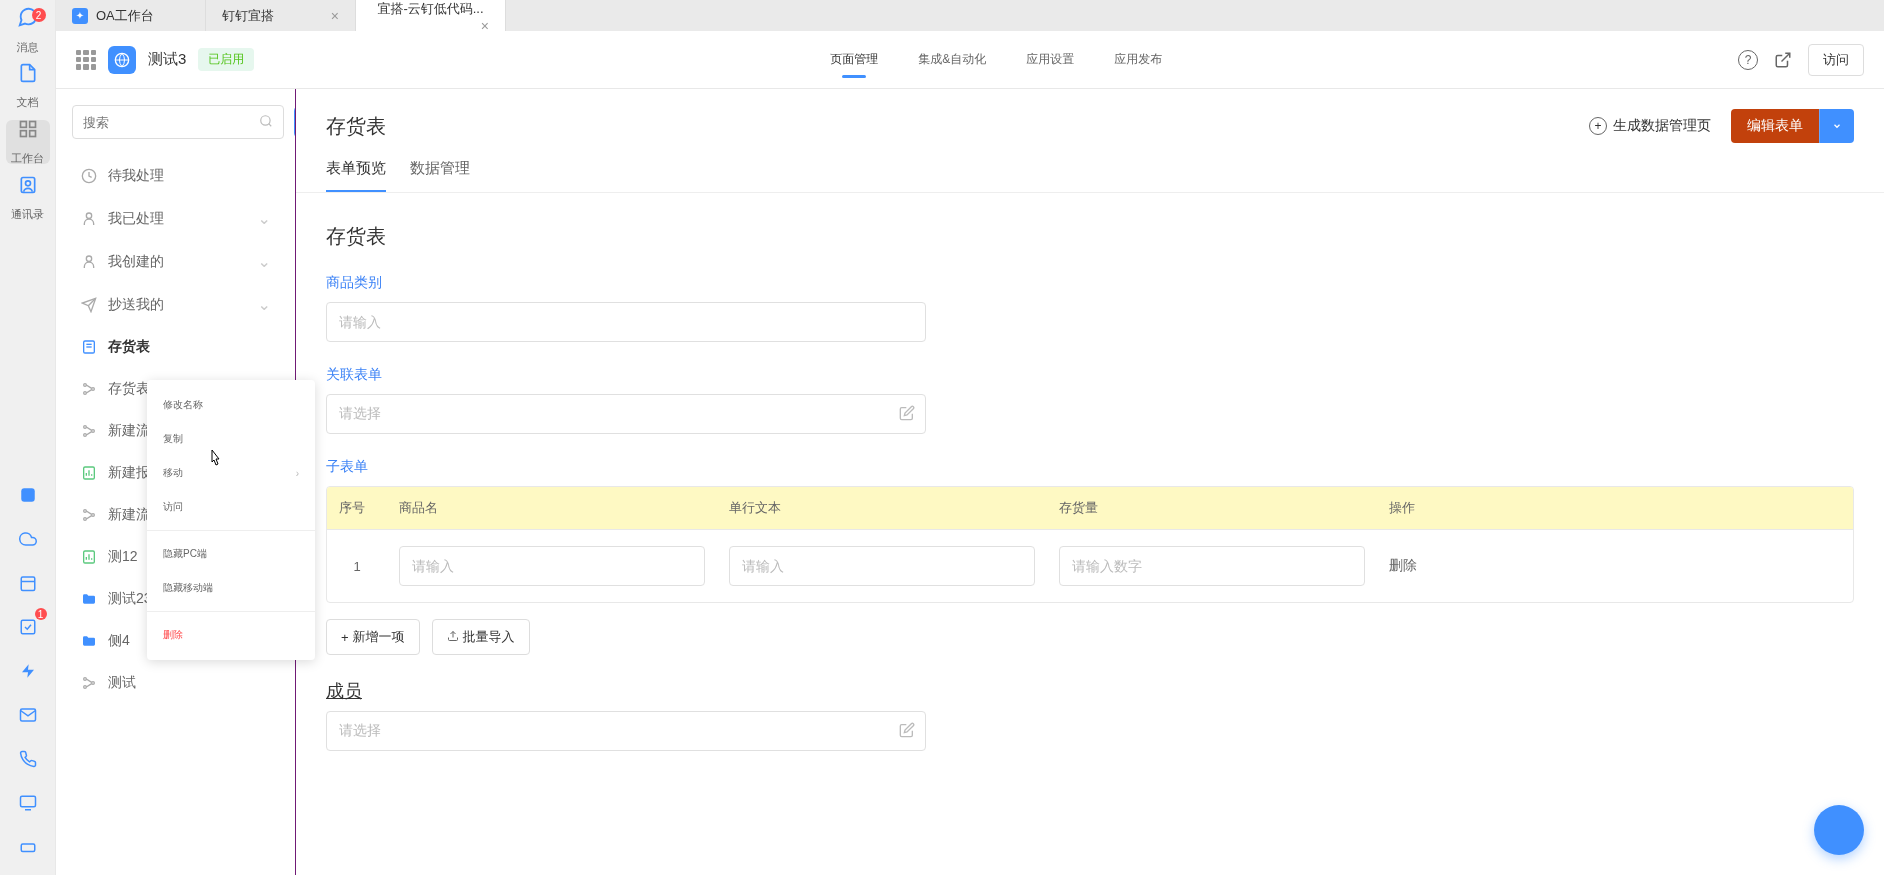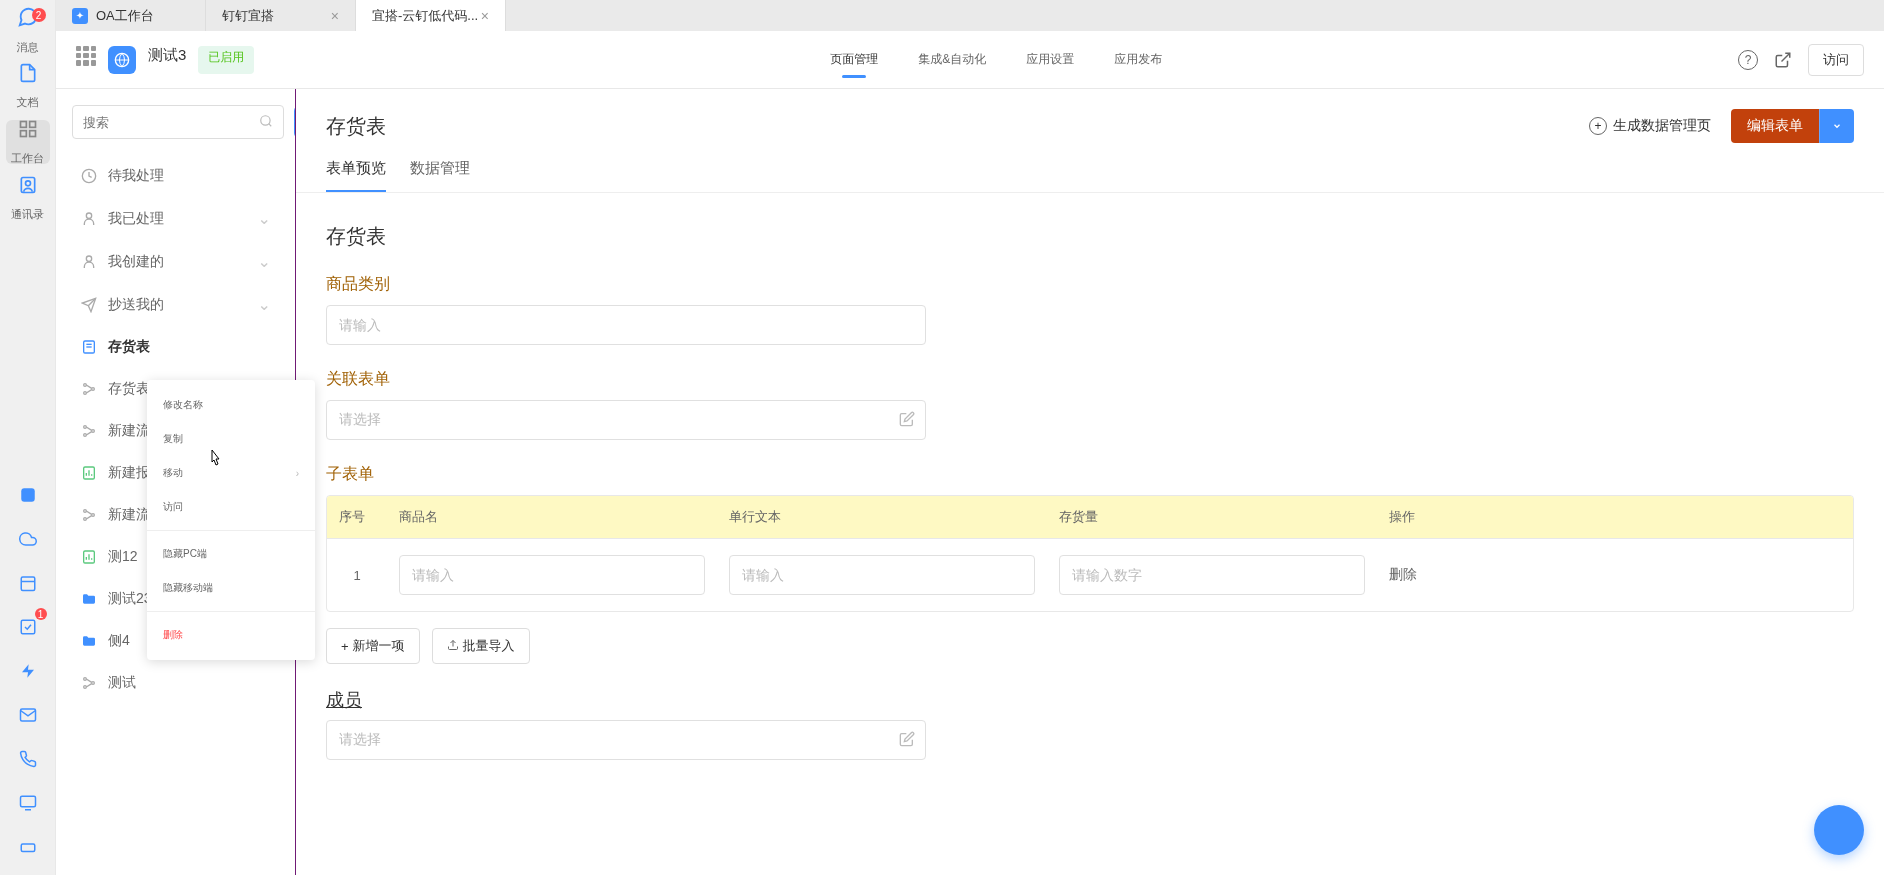--- a/index.html
+++ b/index.html
@@ -11,27 +11,27 @@
     .rail-item.active { background: #e0e0e0; }
     .rail-icon { width: 22px; height: 22px; display: flex; align-items: center; justify-content: center; font-size: 20px; color: #4090ff; }
     .rail-label { font-size: 11px; color: #666; margin-top: 12px; text-align: center; }
     .rail-badge { position: absolute; top: 0; right: 4px; background: #ff4d4f; color: #fff; font-size: 10px; min-width: 14px; height: 14px; border-radius: 7px; display: flex; align-items: center; justify-content: center; padding: 0 3px; }
     .rail-spacer { flex: 1; }
     .rail-bottom-item { width: 32px; height: 32px; display: flex; align-items: center; justify-content: center; margin-bottom: 12px; color: #4090ff; font-size: 18px; cursor: pointer; position: relative; }
     
     
     .tab-bar { position: absolute; left: 56px; top: 0; right: 0; height: 31px; background: #eaeaea; display: flex; align-items: center; }
     .tab { height: 31px; display: flex; align-items: center; padding: 0 16px; font-size: 13px; color: #333; cursor: pointer; border-right: 1px solid #ddd; background: #eaeaea; min-width: 150px; position: relative; }
-    .tab.active { background: #fff; }
+    .tab.active { background: #fff; flex-direction: column; }
     .tab-icon { width: 16px; height: 16px; background: #4090ff; border-radius: 3px; margin-right: 8px; display: flex; align-items: center; justify-content: center; color: #fff; font-size: 10px; }
     .tab-close { margin-left: auto; color: #999; font-size: 14px; }
     
     
     .app-header { position: absolute; left: 56px; top: 31px; right: 0; height: 58px; background: #fff; border-bottom: 1px solid #e8e8e8; display: flex; align-items: center; padding: 0 20px; }
-    .app-header-left { display: flex; gap: 12px; }
+    .app-header-left { display: flex; align-items: center; gap: 12px; }
     .apps-icon { width: 20px; height: 20px; display: grid; grid-template-columns: 1fr 1fr 1fr; grid-template-rows: 1fr 1fr 1fr; gap: 2px; }
     .apps-icon span { background: #999; border-radius: 1px; }
     .app-logo { width: 28px; height: 28px; background: #4090ff; border-radius: 6px; display: flex; align-items: center; justify-content: center; color: #fff; }
     .app-name { font-size: 15px; color: #333; }
     .app-status { background: #e6f7ee; color: #52c41a; font-size: 12px; padding: 3px 10px; border-radius: 4px; }
     .app-header-center { flex: 1; display: flex; justify-content: center; gap: 40px; }
     .nav-tab { font-size: 12px; color: #666; cursor: pointer; padding: 16px 0; position: relative; }
     .nav-tab.active { color: #333; font-weight: 500; }
     .nav-tab.active::after { content: ''; position: absolute; bottom: 6px; left: 50%; transform: translateX(-50%); width: 24px; height: 3px; background: #4090ff; border-radius: 2px; }
     .app-header-right { display: flex; align-items: center; gap: 16px; }
@@ -69,21 +69,21 @@
     .edit-btn-chevron { background: #4090ff; color: #fff; padding: 8px 12px; border-radius: 0 4px 4px 0; border-left: 1px solid rgba(255,255,255,0.2); cursor: pointer; }
     
     .sub-tabs { display: flex; gap: 24px; padding: 16px 30px 0; border-bottom: 1px solid #eee; }
     .sub-tab { padding-bottom: 14px; font-size: 15px; color: #666; cursor: pointer; position: relative; }
     .sub-tab.active { color: #333; }
     .sub-tab.active::after { content: ''; position: absolute; bottom: 0; left: 0; right: 0; height: 2px; background: #4090ff; }
     
     .form-container { padding: 30px 30px 30px 30px; }
     .form-title { font-size: 20px; color: #333; font-weight: 500; margin-bottom: 24px; }
     .form-group { margin-bottom: 24px; max-width: 600px; }
-    .form-label { font-size: 16px; color: #a16207; margin-bottom: 10px; display: block; }
+    .form-label { font-size: 14px; color: #3b82f6; margin-bottom: 10px; display: block; }
     .form-input { width: 100%; height: 40px; border: 1px solid #e0e0e0; border-radius: 4px; padding: 0 12px; font-size: 14px; outline: none; }
     .form-input::placeholder { color: #bbb; }
     .form-select { width: 100%; height: 40px; border: 1px solid #e0e0e0; border-radius: 4px; padding: 0 12px; font-size: 14px; display: flex; align-items: center; color: #bbb; position: relative; }
     .form-select-icon { position: absolute; right: 10px; color: #bbb; }
     
     .subform-table { border: 1px solid #e8e8e8; border-radius: 4px; overflow: hidden; }
     .subform-header { display: flex; background: #fef9c3; border-bottom: 1px solid #e8e8e8; }
     .subform-col { padding: 12px; font-size: 13px; color: #666; }
     .col-seq { width: 60px; }
     .col-name { width: 330px; }

